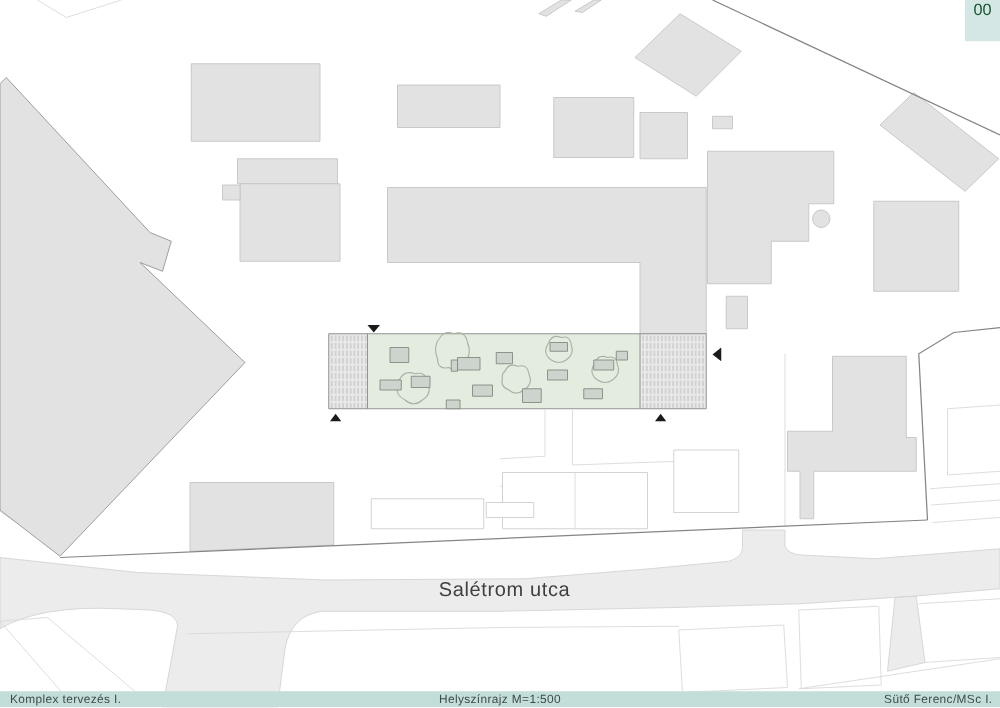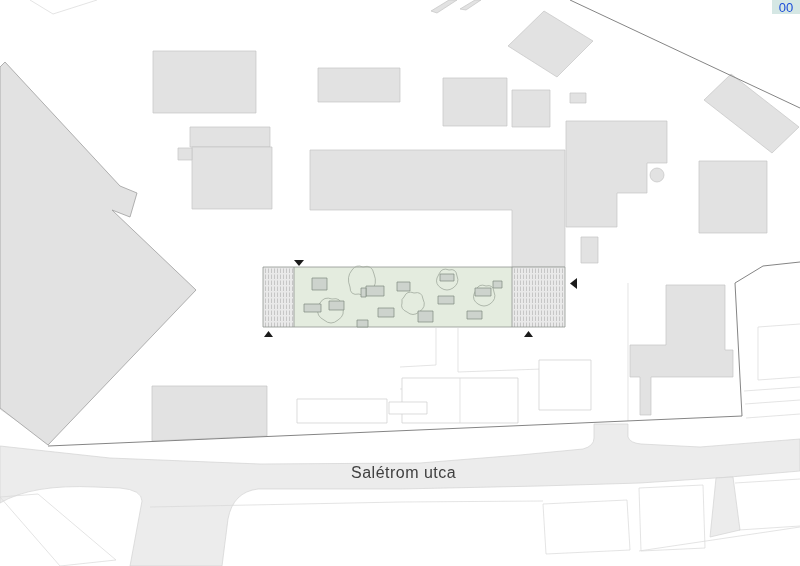--- a/index.html
+++ b/index.html
@@ -21,22 +21,22 @@
   .tree{fill:none;stroke:#a8b1a5;stroke-width:.9;}
   .furn{fill:#cdd3cd;stroke:#7f897f;stroke-width:.7;}
   .mark{fill:#1b1b1b;}
   .bline{fill:none;stroke:#858585;stroke-width:1;}
   
   .street-label{
     position:absolute;left:351px;top:464px;font-size:16px;color:#3f3f3f;
     letter-spacing:.5px;white-space:nowrap;
   }
   .sheet-badge{
-    position:absolute;left:772px;top:0;width:28px;height:14px;
-    background:var(--badge-bg,#d5e7e4);color:#1d4ed8;font-size:13px;
+    position:absolute;left:772px;top:0;width:28px;height:33px;
+    background:var(--badge-bg,#d5e7e4);color:#14532d;font-size:13px;
     display:flex;justify-content:center;
   }
   .footer{
     position:absolute;left:0;top:553px;width:800px;height:13px;
     background:var(--footer-bg,#c3ddd9);color:#3c4c49;font-size:9.5px;
     display:flex;align-items:center;letter-spacing:.3px;
   }
   .footer .f-left{position:absolute;left:8px;}
   .footer .f-center{position:absolute;left:0;right:0;text-align:center;}
   .footer .f-right{position:absolute;right:6px;}
@@ -145,14 +145,19 @@
         <path d="M570,0 L800,108" class="bline"></path>
       </g>
     </svg>
 
   <div class="street-label">Salétrom utca</div>
 
   <div class="sheet-badge">
     <span>00</span>
   </div>
 
+  <div class="footer">
+    <span class="f-left">Komplex tervezés I.</span>
+    <span class="f-center">Helyszínrajz M=1:500</span>
+    <span class="f-right">Sütő Ferenc/MSc I.</span>
+  </div>
 
 </div>
 
 </body></html>

